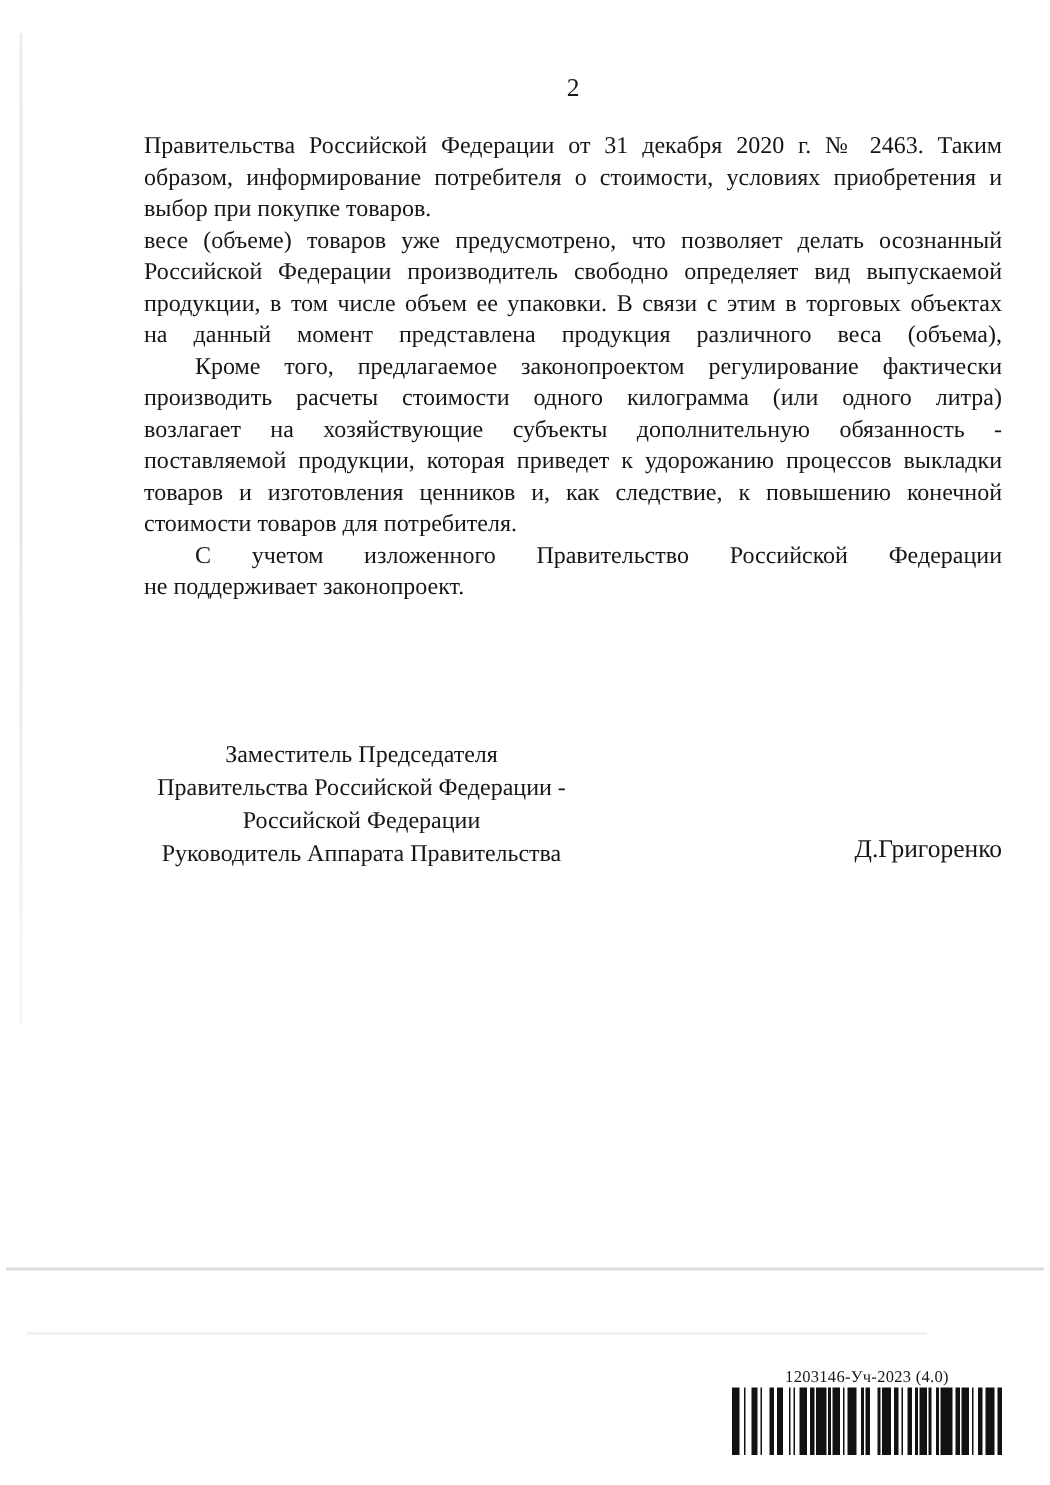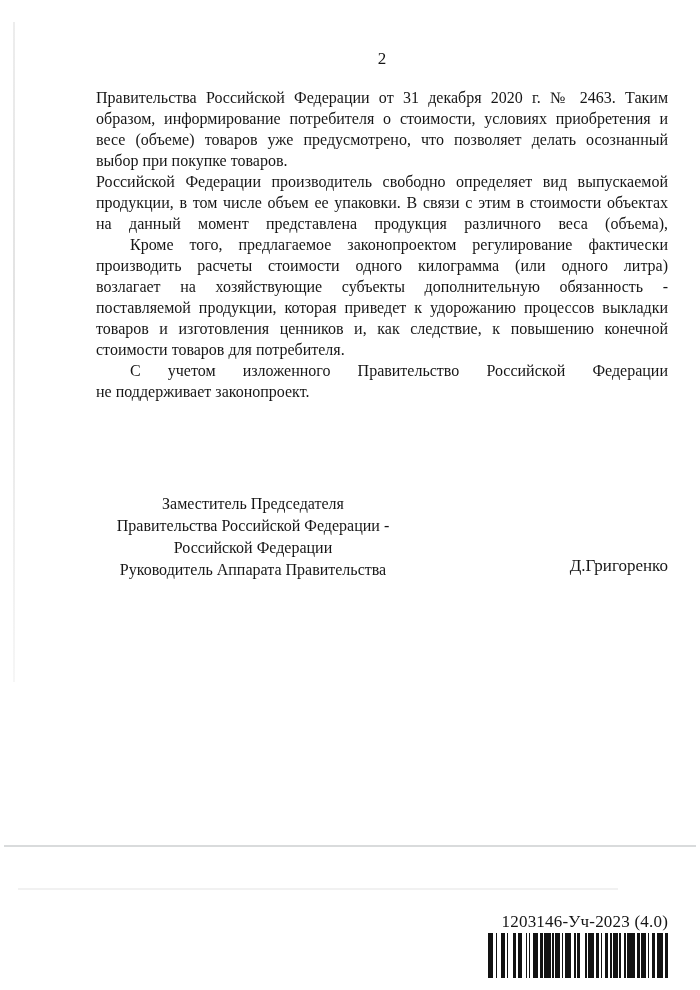--- a/index.html
+++ b/index.html
@@ -30,61 +30,60 @@
   .body-text {
     position: absolute; left: 96px; top: 87px; width: 572px;
     font-size: 16px; line-height: 21px;
   }
   .paragraph { margin: 0; }
   .line { text-align: justify; text-align-last: justify; white-space: nowrap; }
   .line.last { text-align-last: left; }
   .line.indent { text-indent: 34px; }
 
   .signature {
-    position: absolute; left: 100px; top: 493px; width: 306px;
+    position: absolute; left: 88px; top: 493px; width: 306px;
     text-align: center; font-size: 16px; line-height: 22px;
   }
   .sig-name {
     position: absolute; top: 556px; right: 32px; font-size: 17px;
   }
 
   .barcode {
     position: absolute; top: 912px; right: 32px; width: 180px;
     text-align: center;
   }
   .barcode-label {
-    font-size: 17px; letter-spacing: 0.2px; margin-bottom: 1px;
+    font-size: 11px; letter-spacing: 0.2px; margin-bottom: 1px;
     white-space: nowrap;
-    text-align: right;
   }
   .barcode-bars { display: flex; width: 180px; height: 45px; }
   .barcode-bars .bar { background: #121212; }
   .barcode-bars .gap { background: transparent; }
 </style>
 </head>
 <body>
 
 <div class="page">
 
   <div class="artifact vline"></div>
   <div class="artifact hline1"></div>
   <div class="artifact hline2"></div>
 
   <div class="page-number">2</div>
 
   <div class="body-text">
       <div class="paragraph">
         <div class="line">Правительства Российской Федерации от 31 декабря 2020 г. № 2463. Таким</div>
         <div class="line">образом, информирование потребителя о стоимости, условиях приобретения и</div>
+        <div class="line last">выбор при покупке товаров.</div>
         <div class="line">весе (объеме) товаров уже предусмотрено, что позволяет делать осознанный</div>
-        <div class="line last">выбор при покупке товаров.</div>
       </div>
       <div class="paragraph">
         <div class="line">Российской Федерации производитель свободно определяет вид выпускаемой</div>
-        <div class="line">продукции, в том числе объем ее упаковки. В связи с этим в стоимости объектах</div>
+        <div class="line">продукции, в том числе объем ее упаковки. В связи с этим в торговых объектах</div>
         <div class="line">на данный момент представлена продукция различного веса (объема),</div>
       </div>
       <div class="paragraph">
         <div class="line indent">Кроме того, предлагаемое законопроектом регулирование фактически</div>
         <div class="line">производить расчеты стоимости одного килограмма (или одного литра)</div>
         <div class="line">возлагает на хозяйствующие субъекты дополнительную обязанность -</div>
         <div class="line">поставляемой продукции, которая приведет к удорожанию процессов выкладки</div>
         <div class="line">товаров и изготовления ценников и, как следствие, к повышению конечной</div>
         <div class="line last">стоимости товаров для потребителя.</div>
       </div>

